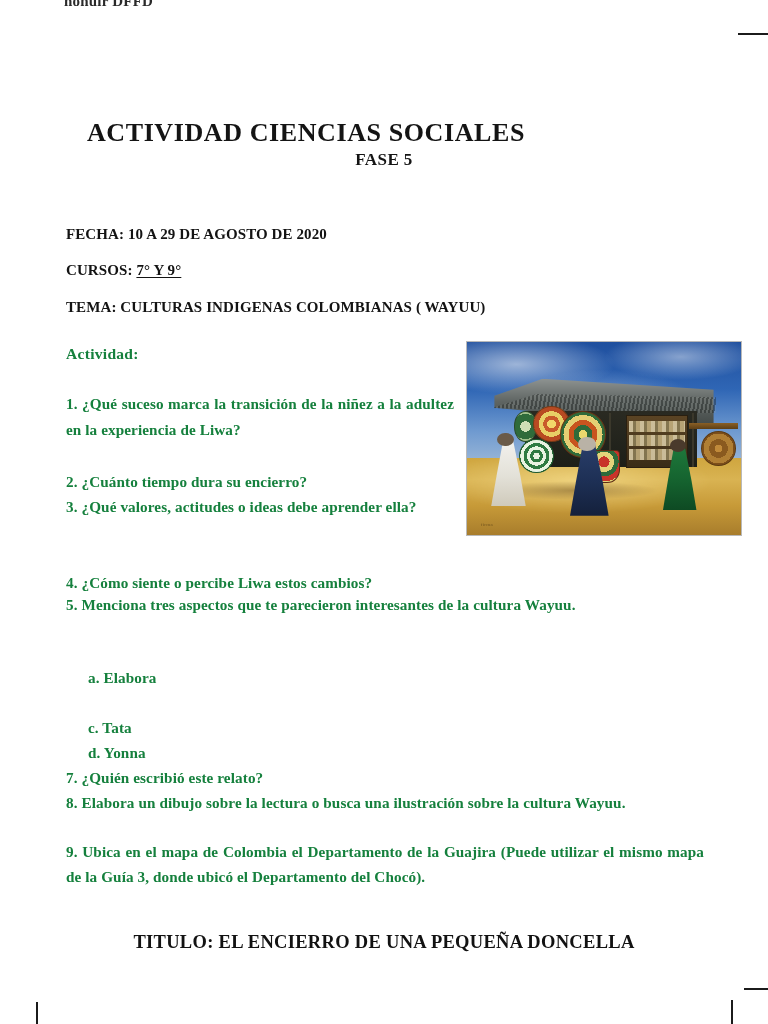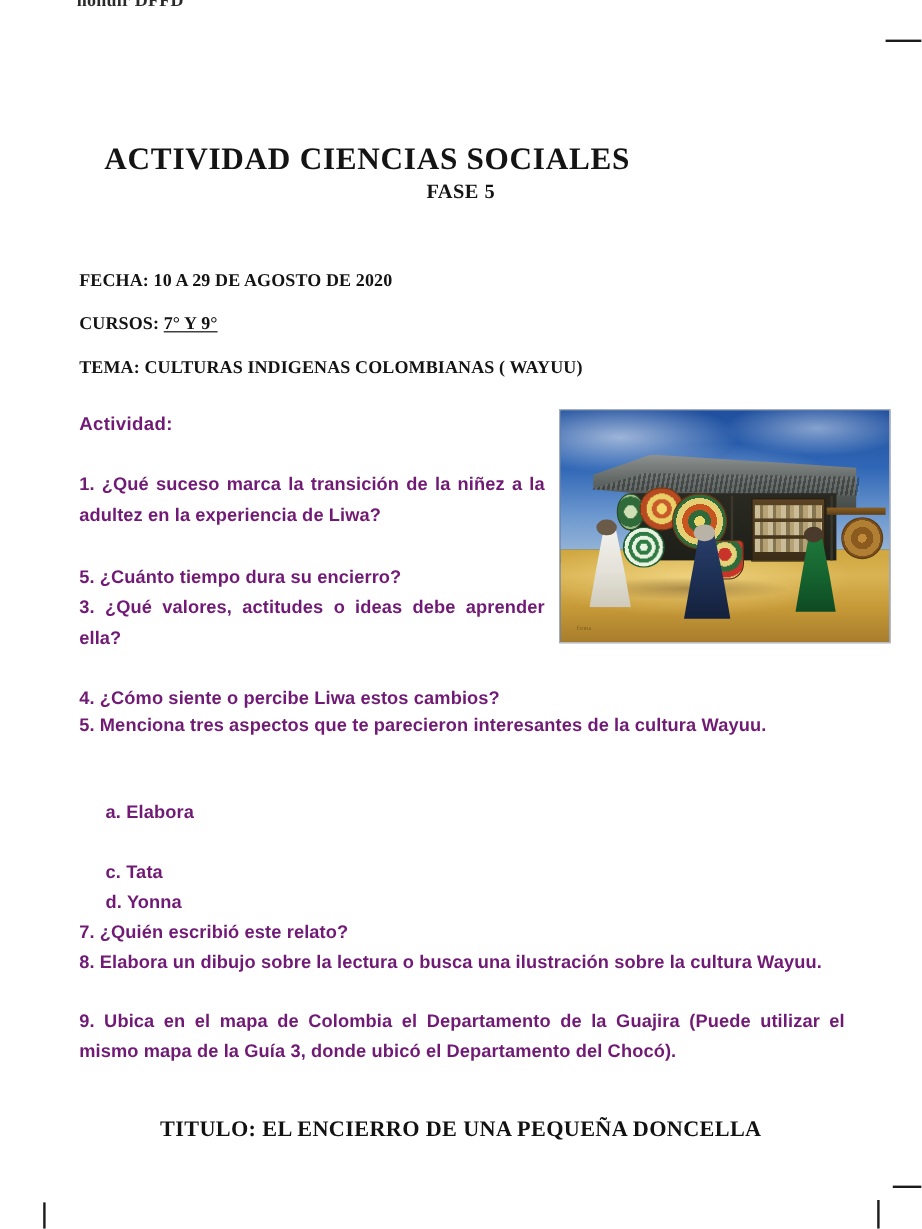--- a/index.html
+++ b/index.html
@@ -97,22 +97,22 @@
   .meta-fecha { top: 226px; }
   .meta-cursos { top: 262px; }
   .meta-tema { top: 299px; }
   .meta .underline {
     text-decoration: underline;
     text-underline-offset: 2px;
   }
 
   
   .body-font {
-    font-family: Liberation Sans, sans-serif;
-    color: #701a75;
+    font-family: Liberation Serif, serif;
+    color: #15803d;
   }
   .actividad-label {
     position: absolute;
     left: 66px;
     top: 345px;
     font-size: 15.5px;
     font-weight: bold;
     letter-spacing: 0.3px;
   }
 
@@ -387,21 +387,21 @@
       <div class="figure fig-blue-head"></div>
 
       <div class="figure fig-green"></div>
       <div class="figure fig-green-head"></div>
 
       <div class="signature">firma</div>
     </div>
   </div>
 
   <div class="body-font q-narrow" style="top:391px;">1. ¿Qué suceso marca la transición de la niñez a la adultez en la experiencia de Liwa?</div>
-  <div class="body-font q-narrow nojust" style="top:469px;">5. ¿Cuánto tiempo dura su encierro?</div>
+  <div class="body-font q-narrow nojust" style="top:469px;">2. ¿Cuánto tiempo dura su encierro?</div>
   <div class="body-font q-narrow" style="top:494px;">3. ¿Qué valores, actitudes o ideas debe aprender ella?</div>
   <div class="body-font q-narrow" style="top:570px;">4. ¿Cómo siente o percibe Liwa estos cambios?</div>
 
   <div class="body-font q-wide just" style="top:593px;">5. Menciona tres aspectos que te parecieron interesantes de la cultura Wayuu.</div>
 
   <div class="body-font q-wide sub-item" style="top:666px;">a. Elabora</div>
   <div class="body-font q-wide sub-item" style="top:741px;">d. Yonna</div>
   <div class="body-font q-wide sub-item" style="top:716px;">c. Tata</div>
 
   <div class="body-font q-wide" style="top:766px;">7. ¿Quién escribió este relato?</div>

